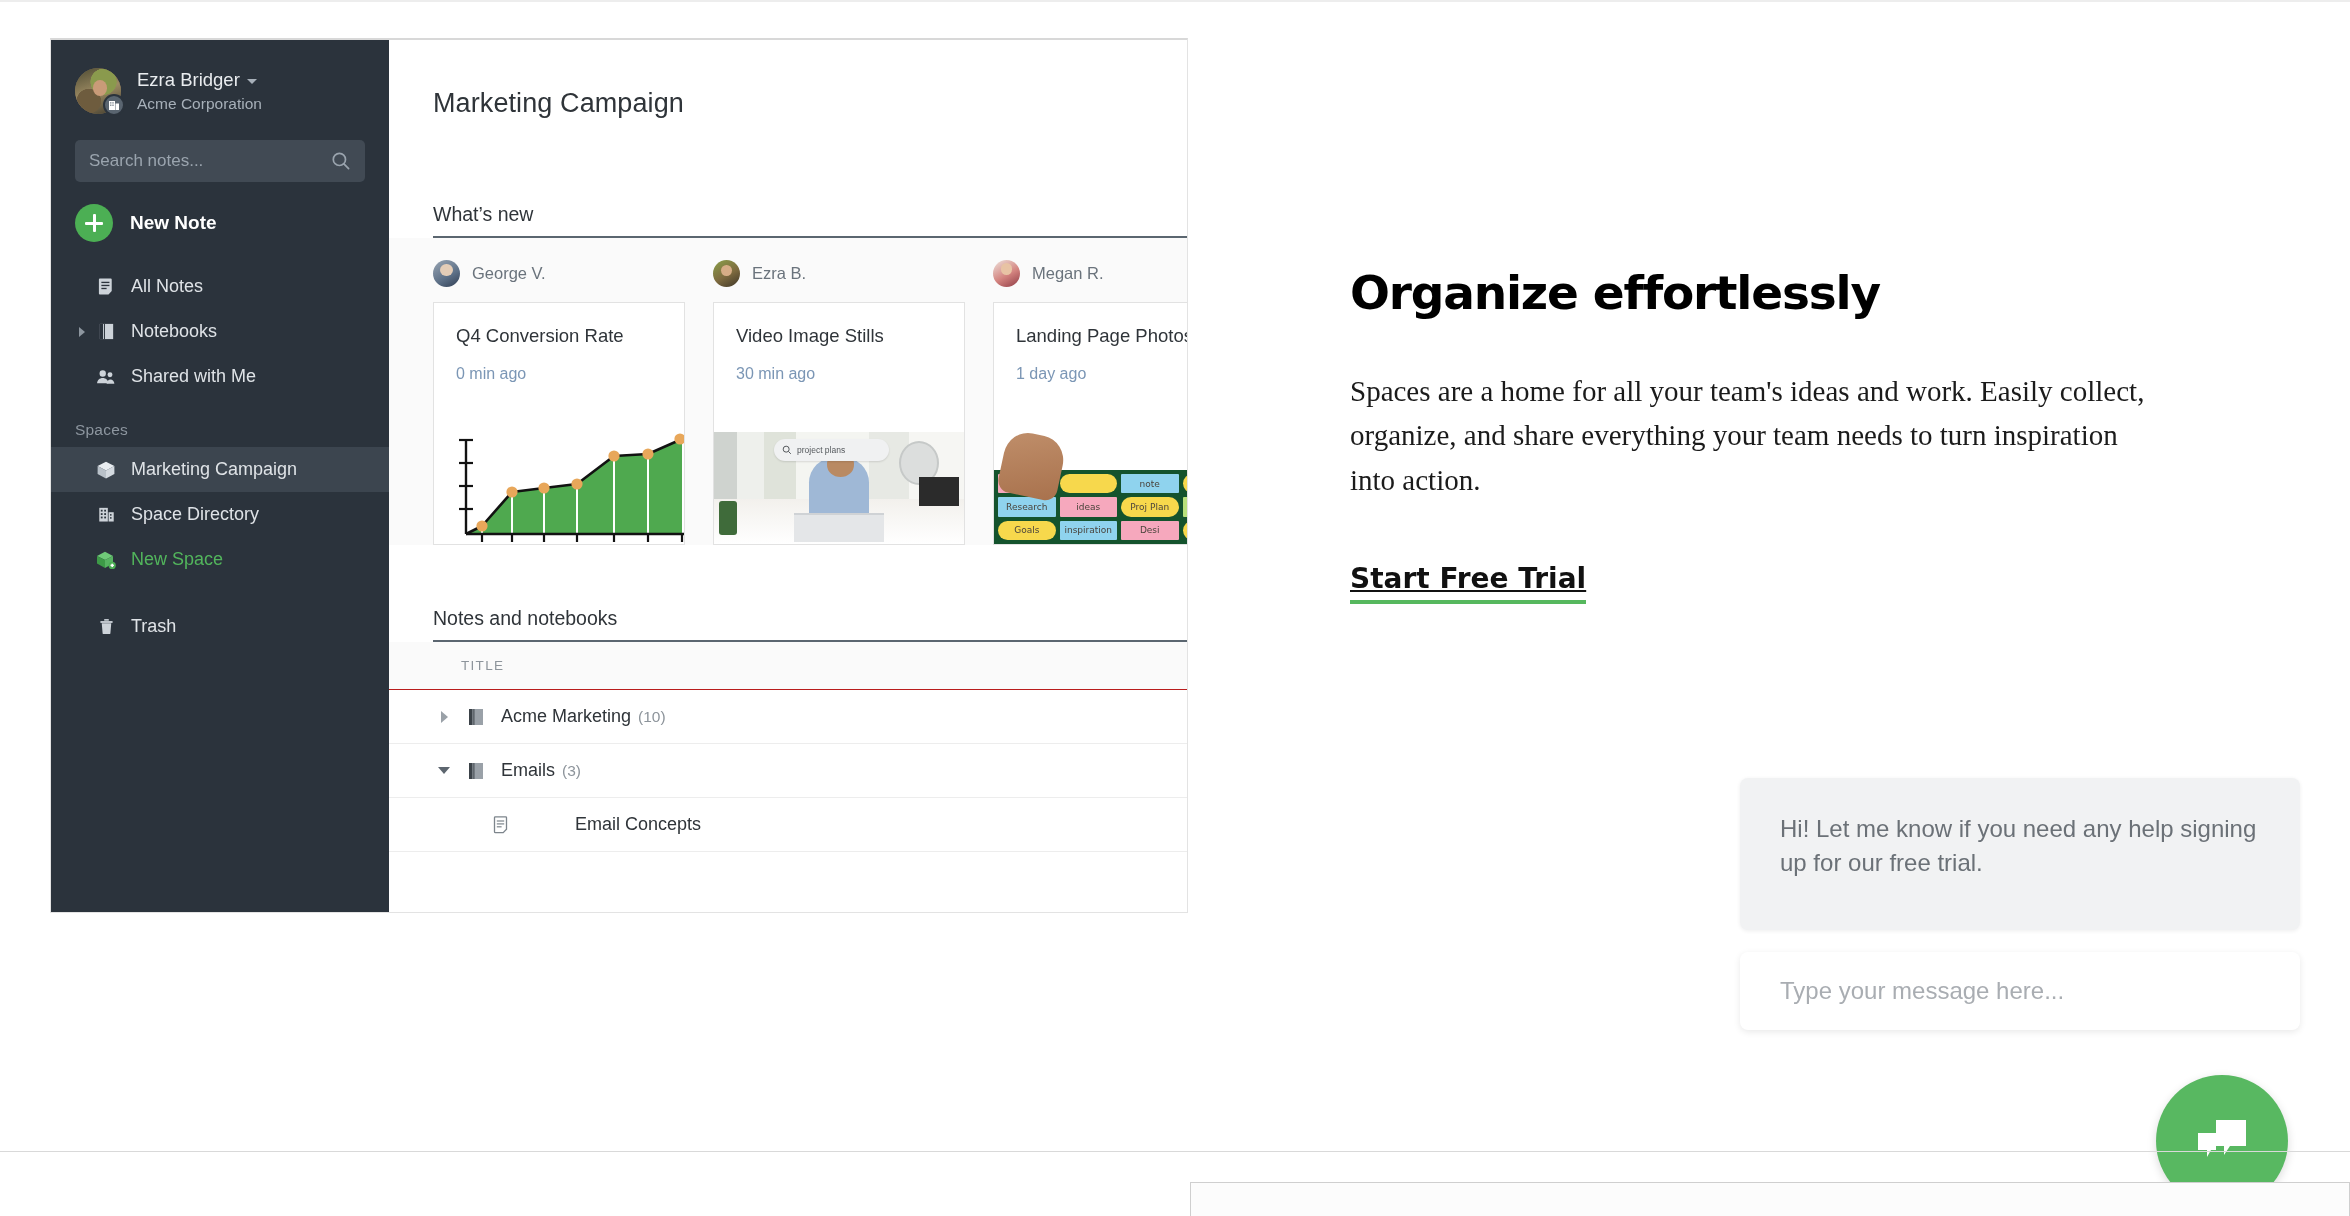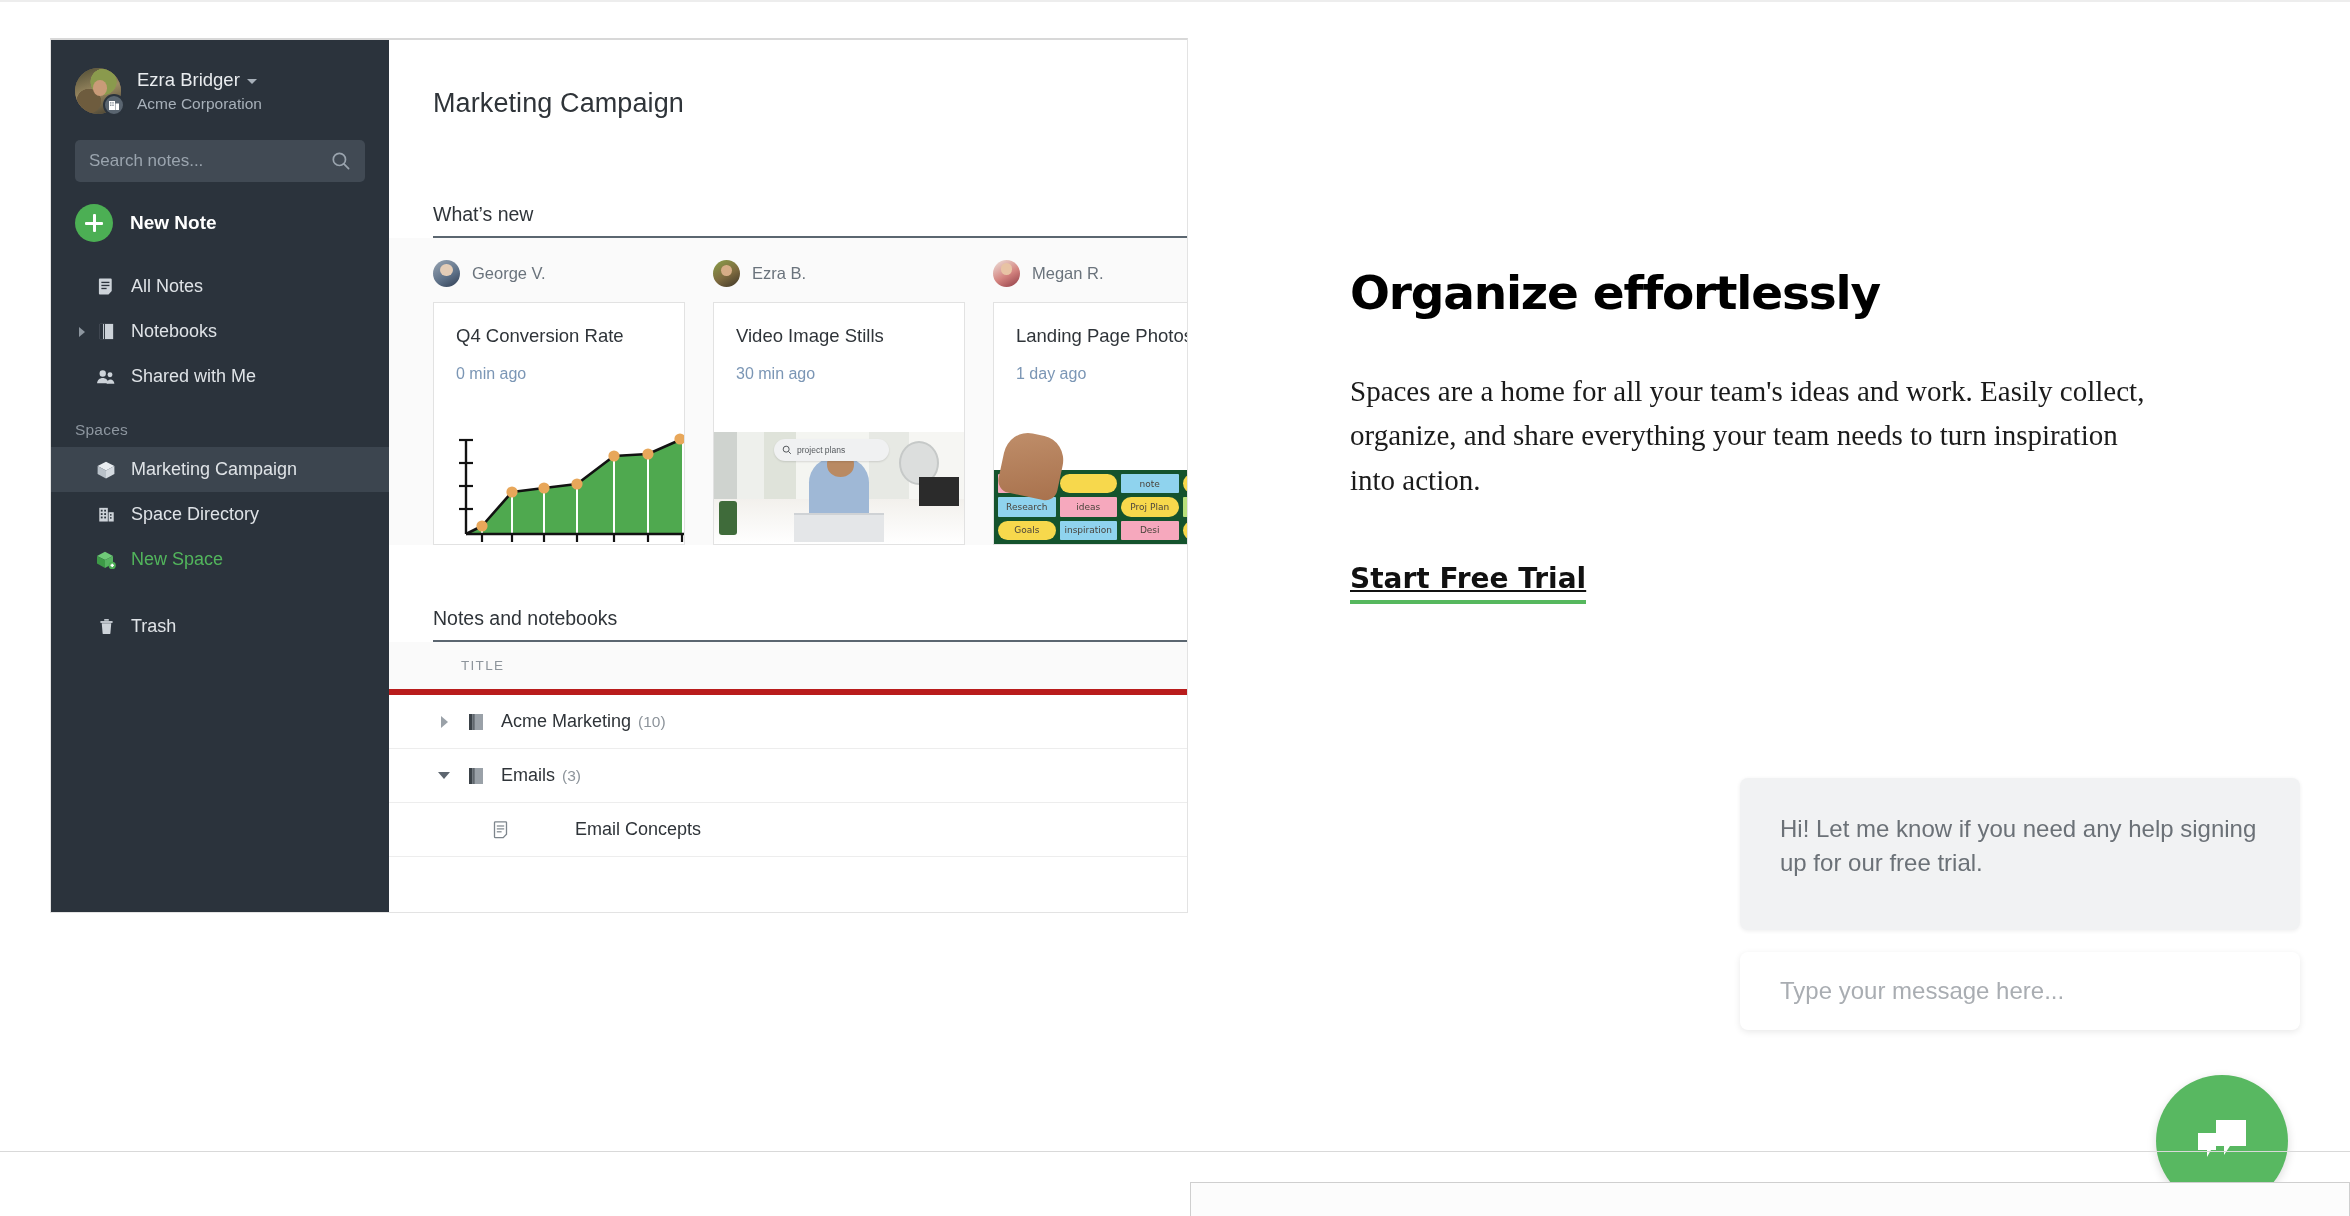--- a/index.html
+++ b/index.html
@@ -159,21 +159,21 @@
      display:grid; grid-template-columns: repeat(4, 1fr); grid-template-rows: repeat(3, 1fr); gap:4px; padding:4px;margin-top:38px; }
   .sticky { border-radius:1px; font-size: 9px; color:#4a443c;
      display:flex; align-items:center; justify-content:center;
      font-family: "DejaVu Sans", sans-serif; }
   .sk-pink { background:#f6a8bd; } .sk-yel { background:#f7d84c;border-radius:14px; }
   .sk-blue { background:#8fd3ee; } .sk-grn { background:#b8e07b; }
   .finger { position:absolute; left:3%; top:2%; width:24%; height:56%;
      background: linear-gradient(160deg,#c08f6b,#a8714c); border-radius:40% 40% 20% 20%; transform: rotate(12deg); z-index:3; }
 
   
-  .tbl-head { background:#fafafa; border-bottom:6px solid #b91c1c;
+  .tbl-head { background:#fafafa; border-bottom:1px solid #b91c1c;
      padding: 16px 0 16px 44px; }
   .tbl-head .th { font-size:13.5px; color:#8d949b; letter-spacing:1.3px; padding-left:28px; }
   .trow { display:flex; align-items:center; height:54px; border-bottom:1px solid #ededed; padding-left:44px; }
   .trow .tw { width:22px; flex:0 0 22px; display:flex; align-items:center; justify-content:center; }
   .tri-r2 { width:0;height:0;border-top:6px solid transparent;border-bottom:6px solid transparent;border-left:7px solid #9aa1a8; }
   .tri-d2 { width:0;height:0;border-left:6px solid transparent;border-right:6px solid transparent;border-top:7px solid #5d666f; }
   .trow .ti { width:26px; flex:0 0 26px; display:flex; align-items:center; justify-content:center; margin: 0 12px 0 8px; }
   .trow .tl { font-size:18px; color:#2f3439; }
   .trow .tc { font-size:15.5px; color:#8d949b; margin-left:7px; }
   .trow.child { padding-left: 92px; gap: 48px; }

